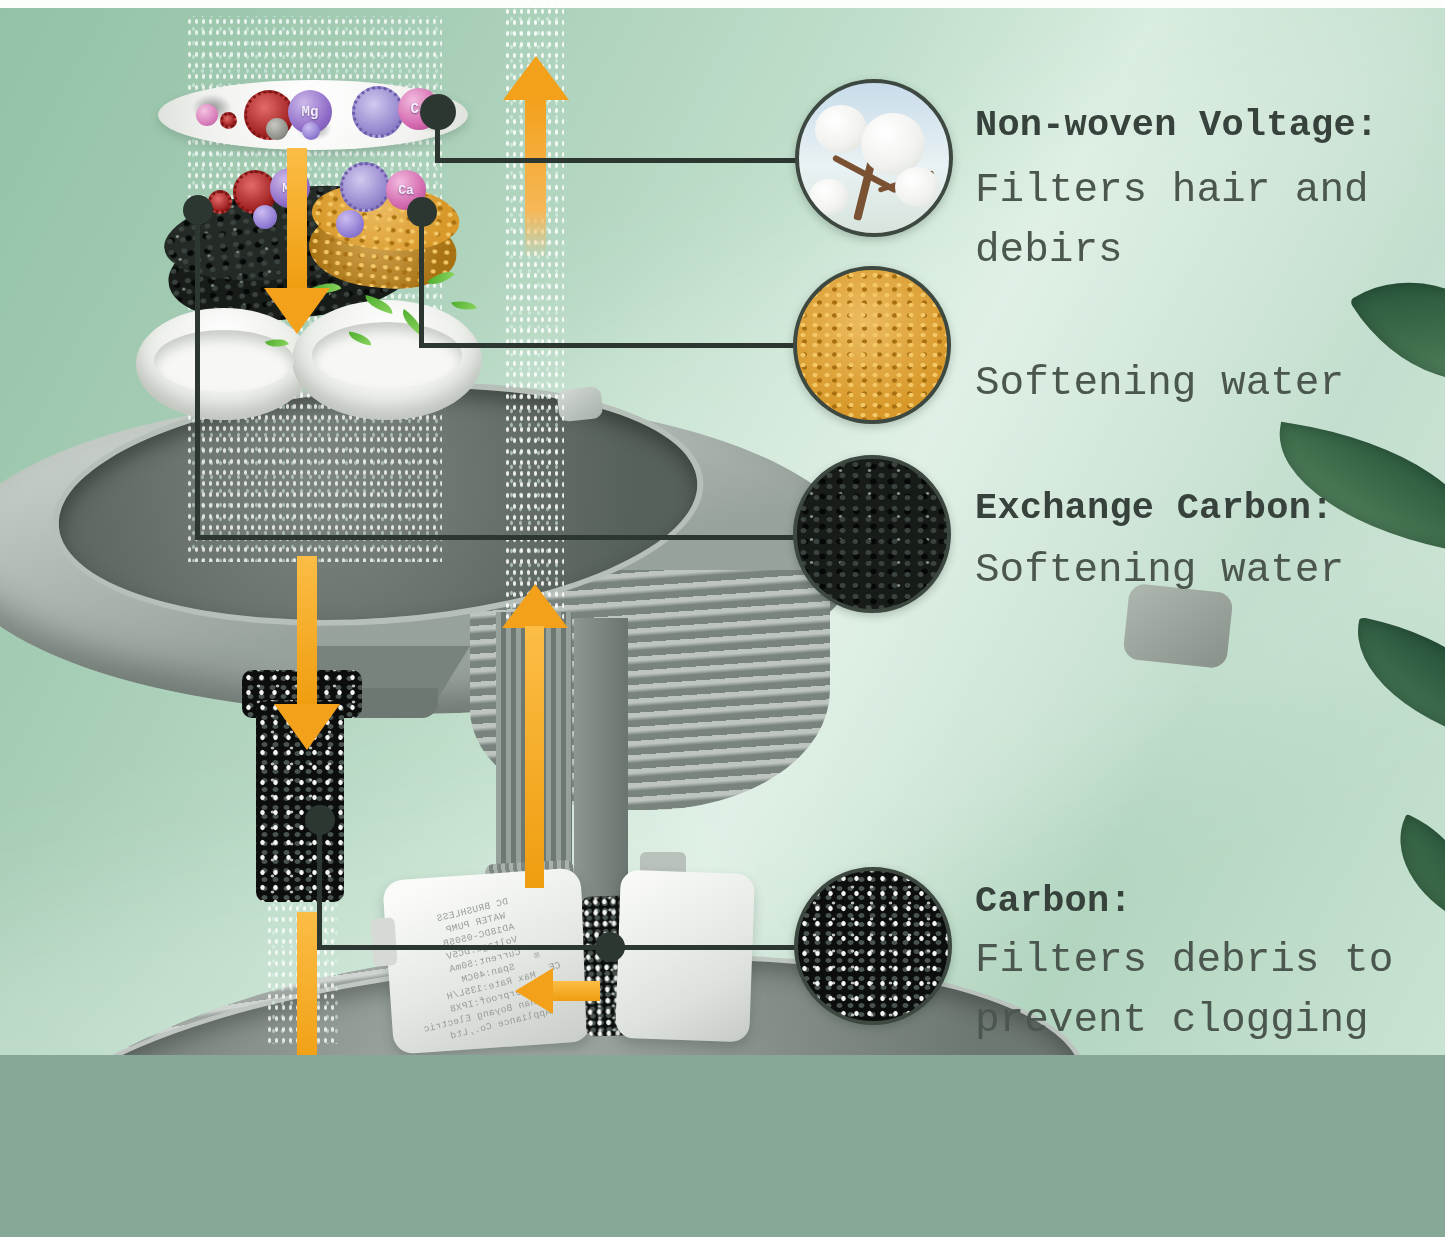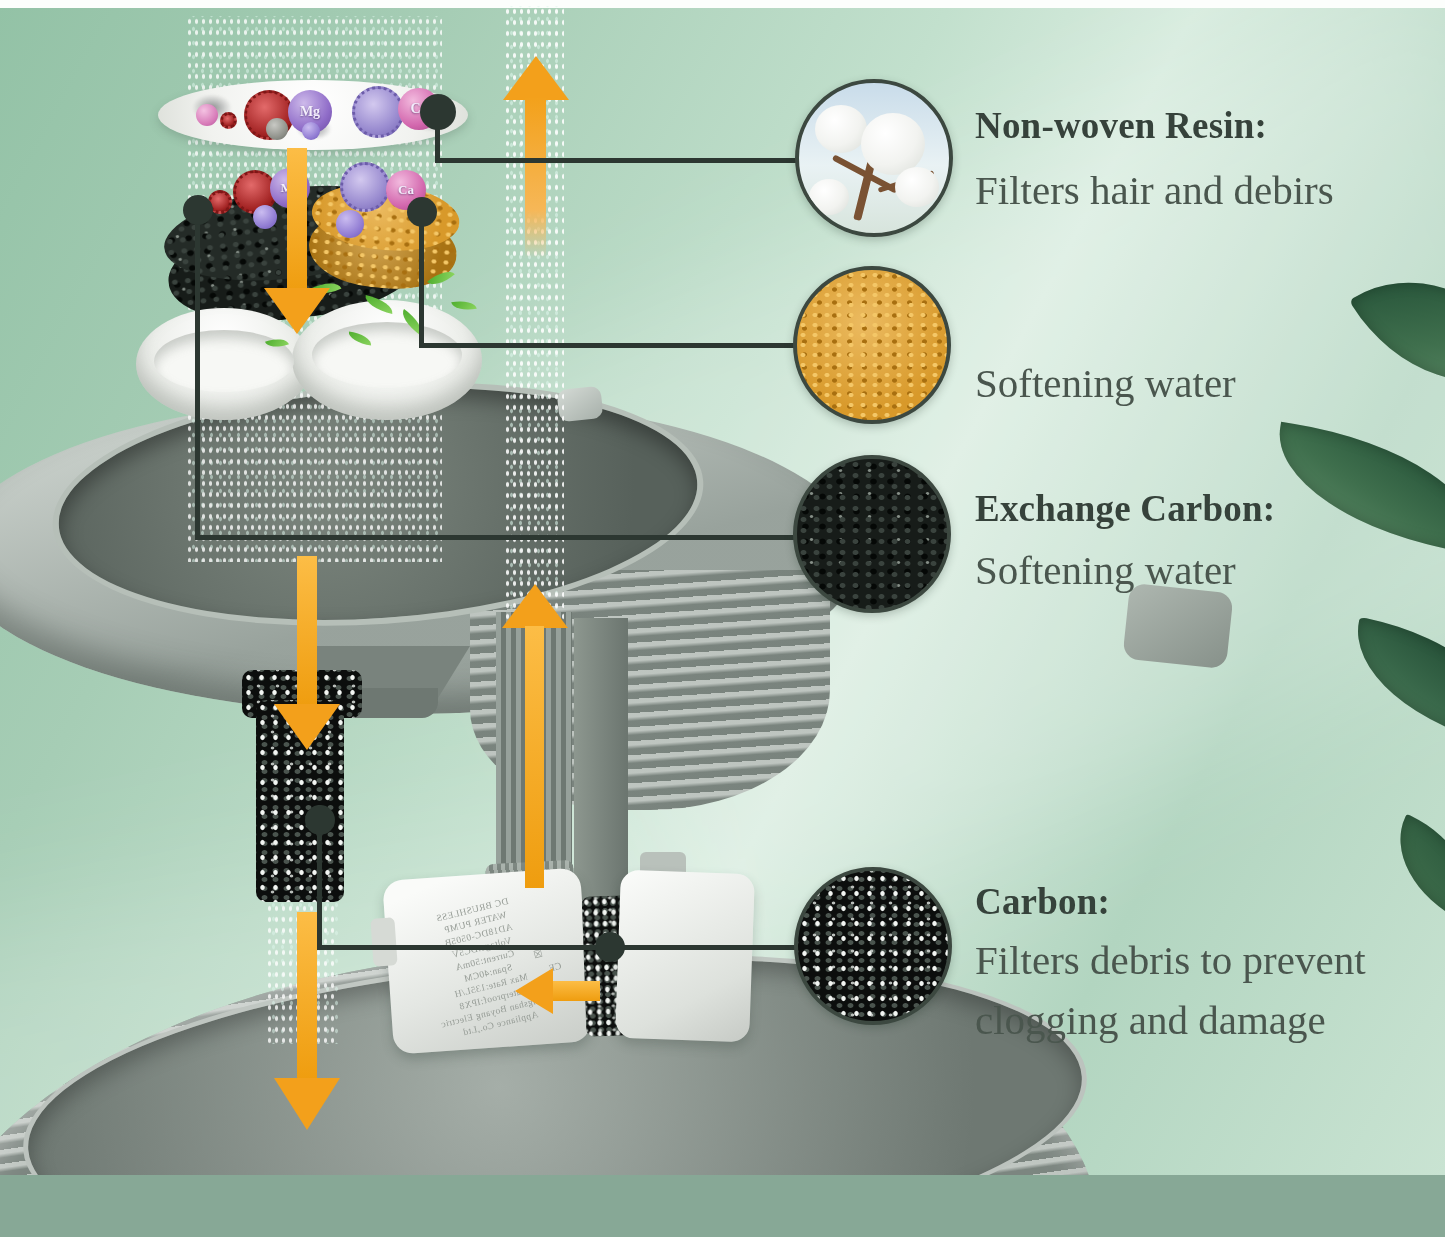--- a/index.html
+++ b/index.html
@@ -1,17 +1,17 @@
 <!DOCTYPE html>
 <html><head>
 <meta charset="utf-8">
 <style>
   html,body{margin:0;padding:0;background:#87a896;}
-  #stage{position:relative;width:1445px;height:1175px;overflow:hidden;
-         font-family:Liberation Serif, serif;
+  #stage{position:relative;width:1445px;height:1055px;overflow:hidden;
+         font-family:Liberation Mono, monospace;
          background:linear-gradient(118deg,#93c2a6 0%,#a6cdb5 22%,#c2e0cd 46%,#d8ecdf 58%,#b2d5c0 78%,#c9e3d2 100%);}
   .abs{position:absolute;}
   .lightband{position:absolute;left:520px;top:160px;width:1100px;height:620px;background:rgba(255,255,255,.22);filter:blur(60px);transform:rotate(-24deg);}
   .lightband2{position:absolute;left:-200px;top:880px;width:900px;height:500px;background:rgba(255,255,255,.20);filter:blur(70px);transform:rotate(-12deg);}
   .topstrip{position:absolute;left:0;top:0;width:1445px;height:8px;background:#fcfefc;}
 
   
   .leaf{position:absolute;background:linear-gradient(205deg,#224f36 10%,#3f6f4d 55%,#5c8a66 90%);border-radius:4% 100% 4% 100%;box-shadow:inset 0 0 14px rgba(0,0,0,.25);}
 
   
@@ -197,21 +197,21 @@
     <div class="twig" style="left:78px;top:96px;width:58px;height:5px;transform:rotate(-18deg);"></div>
     <div class="cball" style="left:16px;top:22px;width:52px;height:48px;"></div>
     <div class="cball" style="left:62px;top:30px;width:64px;height:62px;"></div>
     <div class="cball" style="left:96px;top:84px;width:44px;height:40px;"></div>
     <div class="cball" style="left:10px;top:96px;width:40px;height:36px;"></div>
   </div>
   <div class="co-circle tex-resin" style="left:793px;top:266px;"></div>
   <div class="co-circle tex-carbon" style="left:793px;top:455px;"></div>
   <div class="co-circle tex-sponge" style="left:794px;top:867px;"></div>
 
-  <div class="co-title" style="left:975px;top:104px;">Non-woven Resin:</div>
+  <div class="co-title" style="left:975px;top:104px;">Non-woven Voltage:</div>
   <div class="co-desc" style="left:975px;top:160px;width:470px;">Filters hair and debirs</div>
   <div class="co-desc" style="left:975px;top:353px;width:470px;">Softening water</div>
   <div class="co-title" style="left:975px;top:487px;">Exchange Carbon:</div>
   <div class="co-desc" style="left:975px;top:540px;width:470px;">Softening water</div>
   <div class="co-title" style="left:975px;top:880px;">Carbon:</div>
   <div class="co-desc" style="left:975px;top:930px;width:475px;">Filters debris to prevent clogging and damage</div>
 
 </div>
 
 </body></html>

